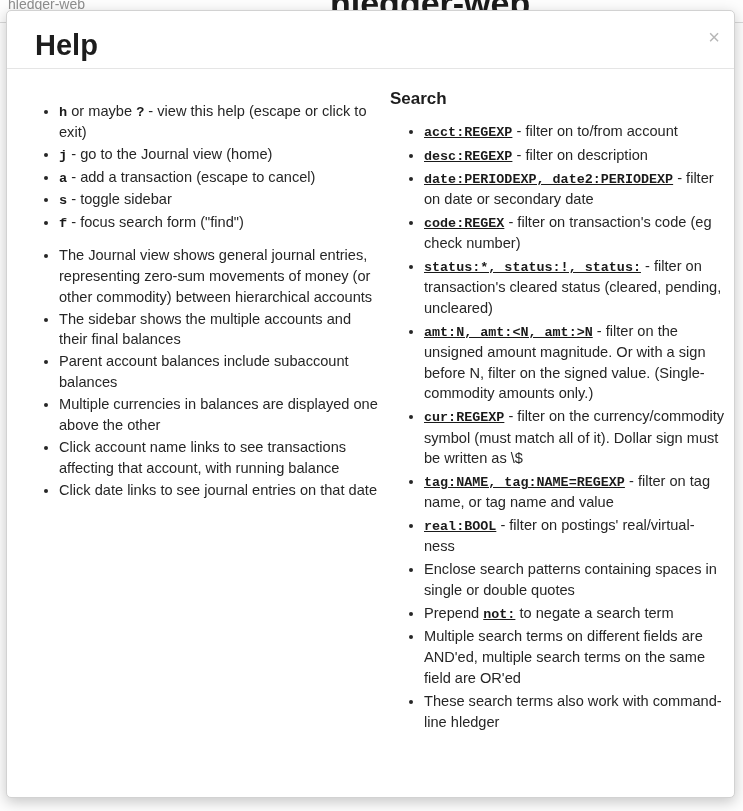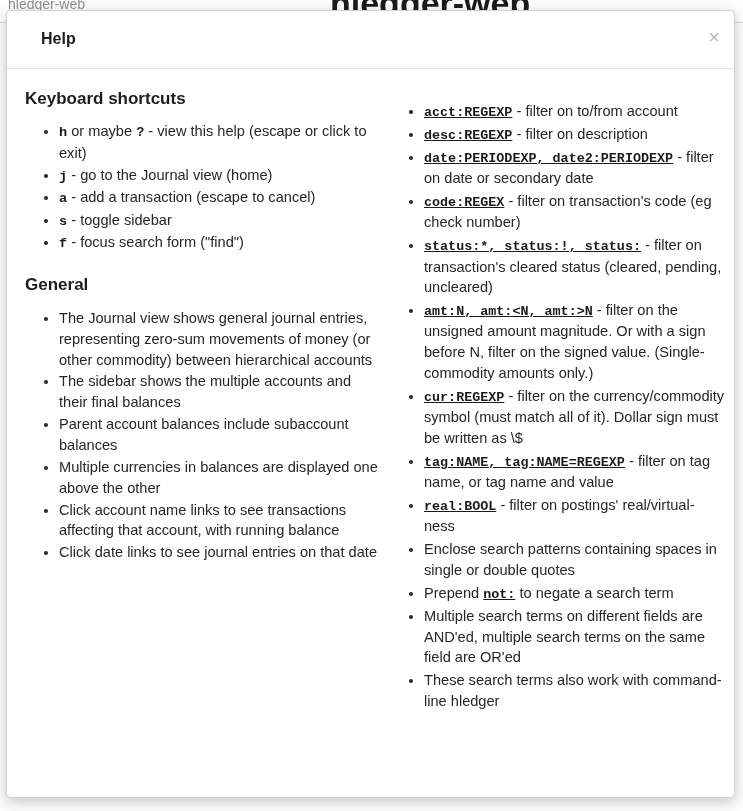--- a/index.html
+++ b/index.html
@@ -64,23 +64,23 @@
     overflow: hidden;
   }
   .modal-header {
     position: relative;
     height: 58px;
     border-bottom: 1px solid #e5e5e5;
     box-sizing: border-box;
   }
   .modal-title {
     position: absolute;
-    left: 34px;
+    left: 28px;
     top: 20px;
-    font-size: 16px;
+    font-size: 29px;
     font-weight: bold;
     color: #1d1d1d;
     line-height: 1;
   }
   .close-btn {
     position: absolute;
     right: 14px;
     top: 16px;
     font-size: 20px;
     color: #b7b7b7;
@@ -159,41 +159,40 @@
 
   <div class="modal-header">
     <div class="modal-title">Help</div>
     <button class="close-btn">×</button>
   </div>
 
   <div class="modal-body">
     <div class="columns">
 
       <div class="col-left">
-        <h3 class="section-head">Keyboard shortcuts</h3>
         <ul class="bullets" id="ks-list">
             <li><code>h</code><span> or maybe </span><code>?</code><span> - view this help (escape or click to exit)</span></li>
             <li><code>j</code><span> - go to the Journal view (home)</span></li>
             <li><code>a</code><span> - add a transaction (escape to cancel)</span></li>
             <li><code>s</code><span> - toggle sidebar</span></li>
             <li><code>f</code><span> - focus search form ("find")</span></li>
           </ul>
 
-        <h3 class="section-head general">General</h3>
         <ul class="bullets" id="gen-list">
             <li>The Journal view shows general journal entries, representing zero-sum movements of money (or other commodity) between hierarchical accounts</li>
             <li>The sidebar shows the multiple accounts and their final balances</li>
             <li>Parent account balances include subaccount balances</li>
             <li>Multiple currencies in balances are displayed one above the other</li>
             <li>Click account name links to see transactions affecting that account, with running balance</li>
             <li>Click date links to see journal entries on that date</li>
           </ul>
       </div>
 
       <div class="col-right">
+        <h3 class="section-head">Search</h3>
         <ul class="bullets" id="search-list">
             <li><code>acct:REGEXP</code><span> - filter on to/from account</span></li>
             <li><code>desc:REGEXP</code><span> - filter on description</span></li>
             <li><code>date:PERIODEXP, date2:PERIODEXP</code><span> - filter on date or secondary date</span></li>
             <li><code>code:REGEX</code><span> - filter on transaction's code (eg check number)</span></li>
             <li><code>status:*, status:!, status:</code><span> - filter on transaction's cleared status (cleared, pending, uncleared)</span></li>
             <li><code>amt:N, amt:&lt;N, amt:&gt;N</code><span> - filter on the unsigned amount magnitude. Or with a sign before N, filter on the signed value. (Single-commodity amounts only.)</span></li>
             <li><code>cur:REGEXP</code><span> - filter on the currency/commodity symbol (must match all of it). Dollar sign must be written as \$</span></li>
             <li><code>tag:NAME, tag:NAME=REGEXP</code><span> - filter on tag name, or tag name and value</span></li>
             <li><code>real:BOOL</code><span> - filter on postings' real/virtual-ness</span></li>

